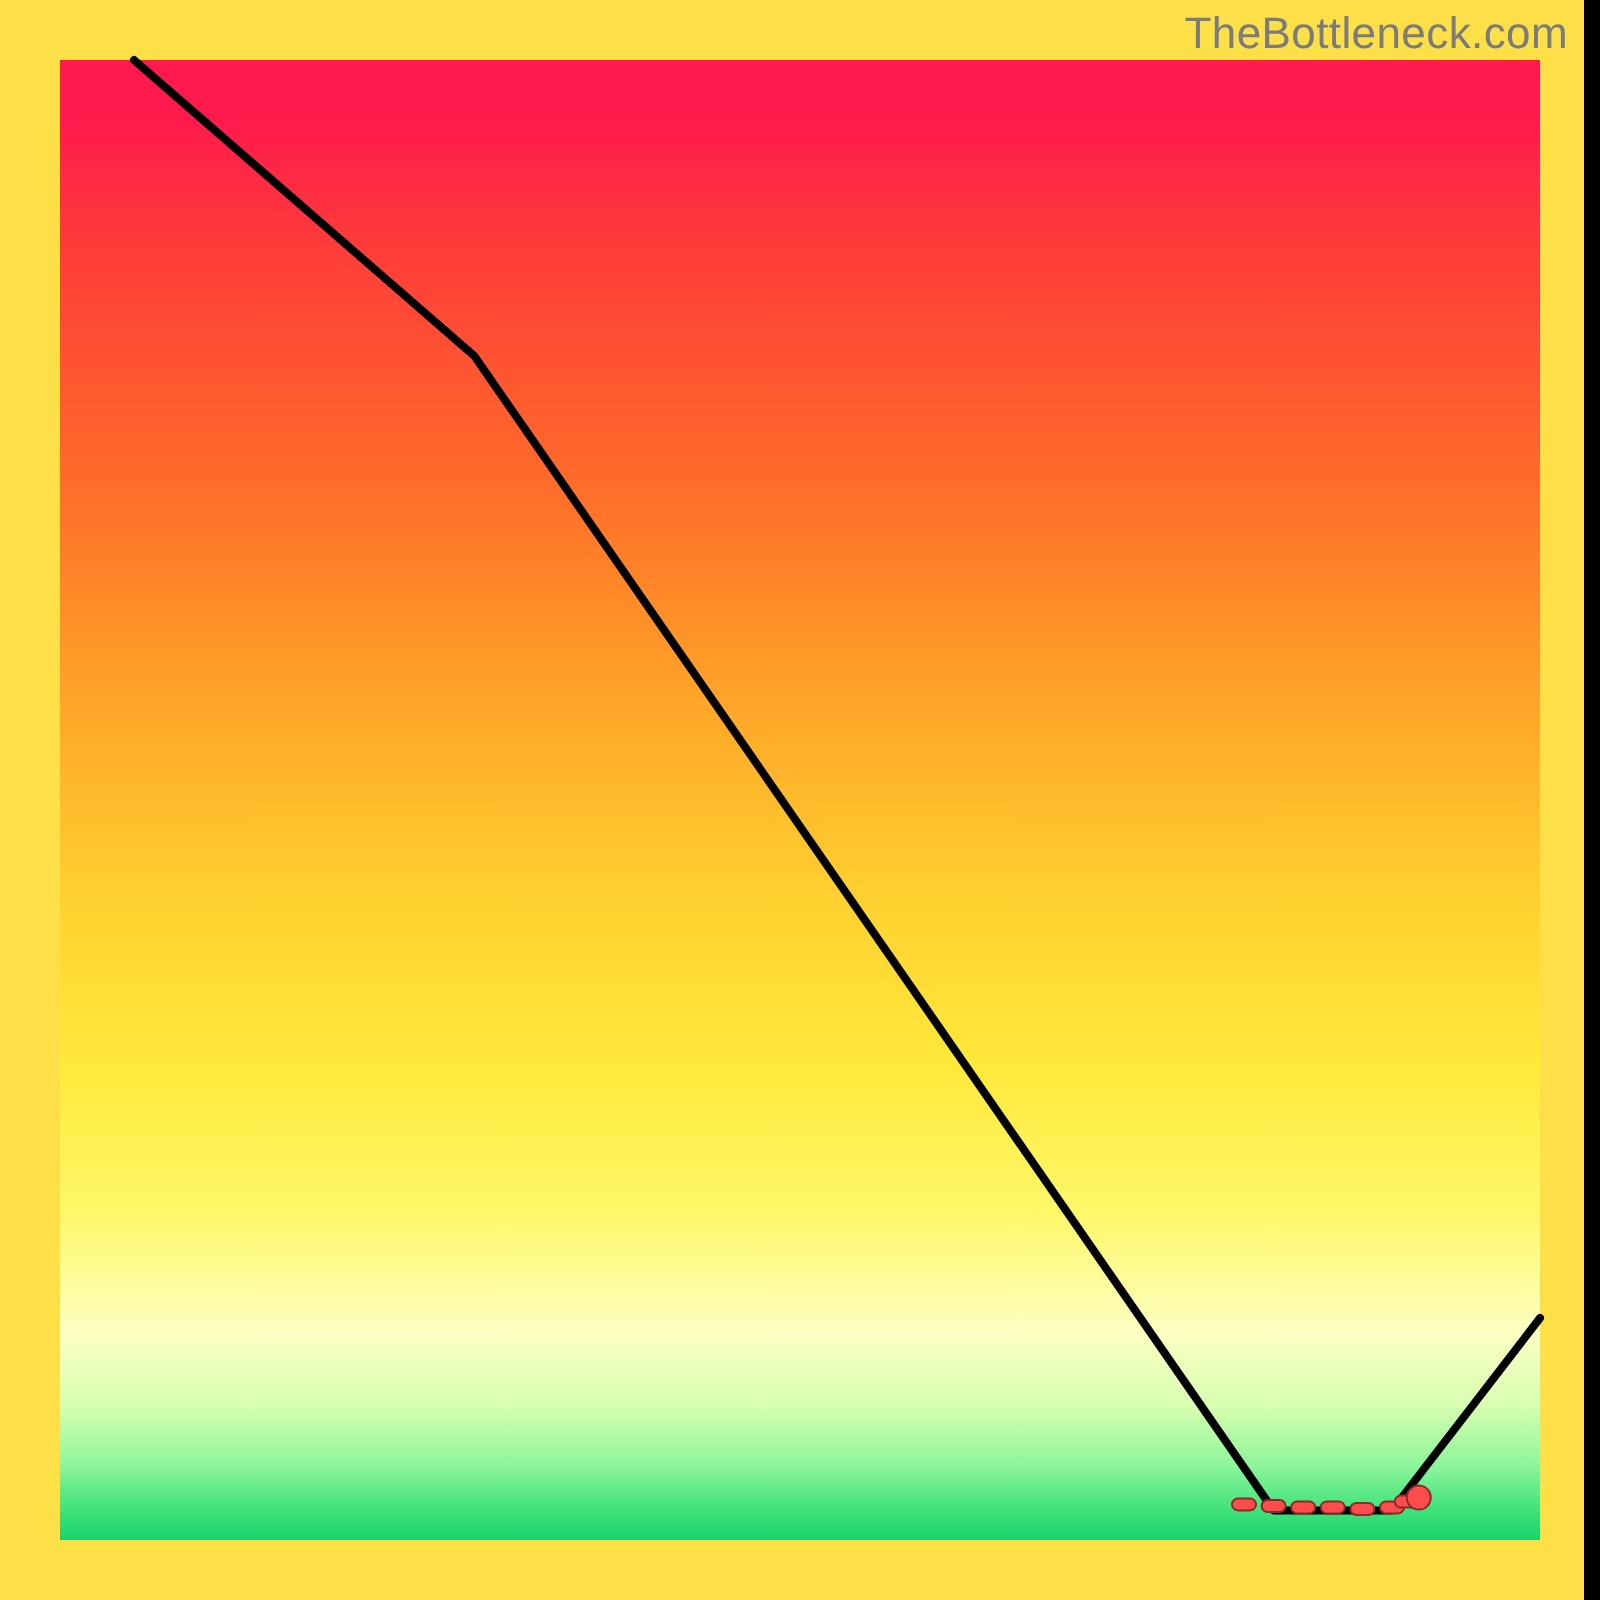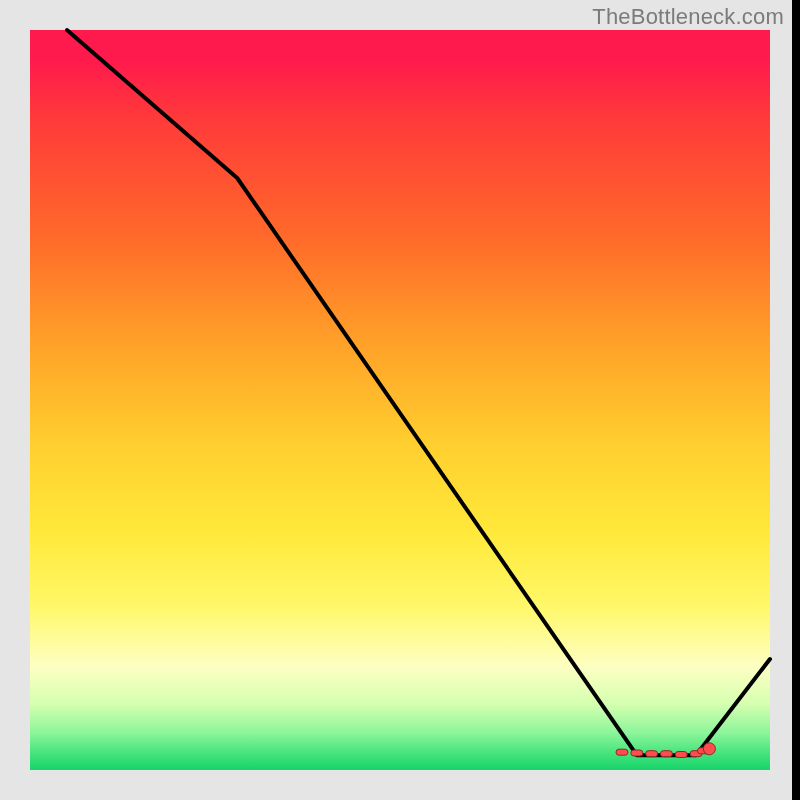--- a/index.html
+++ b/index.html
@@ -10,21 +10,21 @@
     background: #000;
     overflow: hidden;
     font-family: Arial, Helvetica, sans-serif;
   }
   .frame {
     position: absolute;
     left: 0;
     top: 0;
     width: 792px;
     height: 800px;
-    background: #e5e5e5;
+    background: #fde047;
   }
   .plot-area {
     position: absolute;
     left: 30px;
     top: 30px;
     width: 740px;
     height: 740px;
     
     background: linear-gradient(to bottom,
       #ff1a4d 0%,

